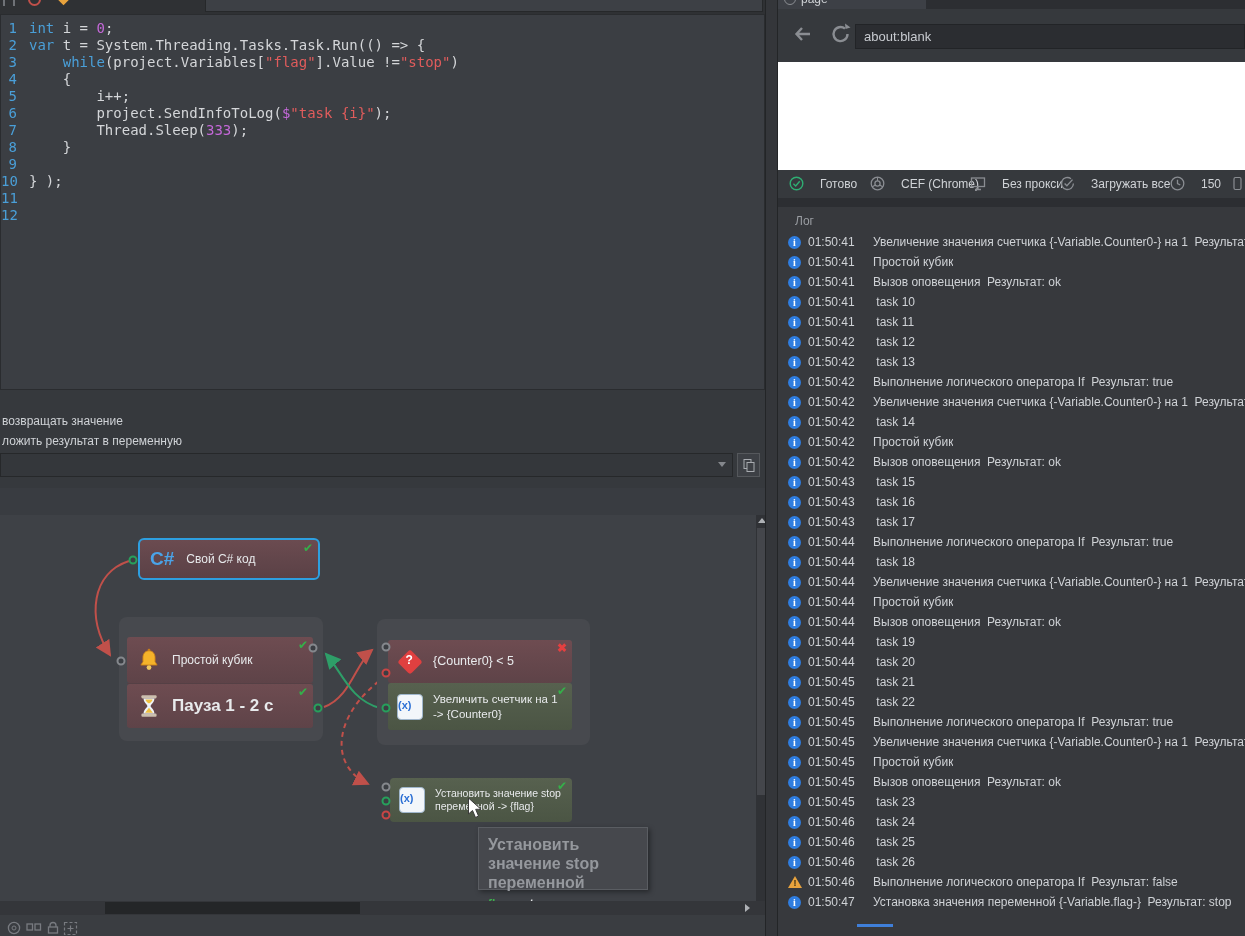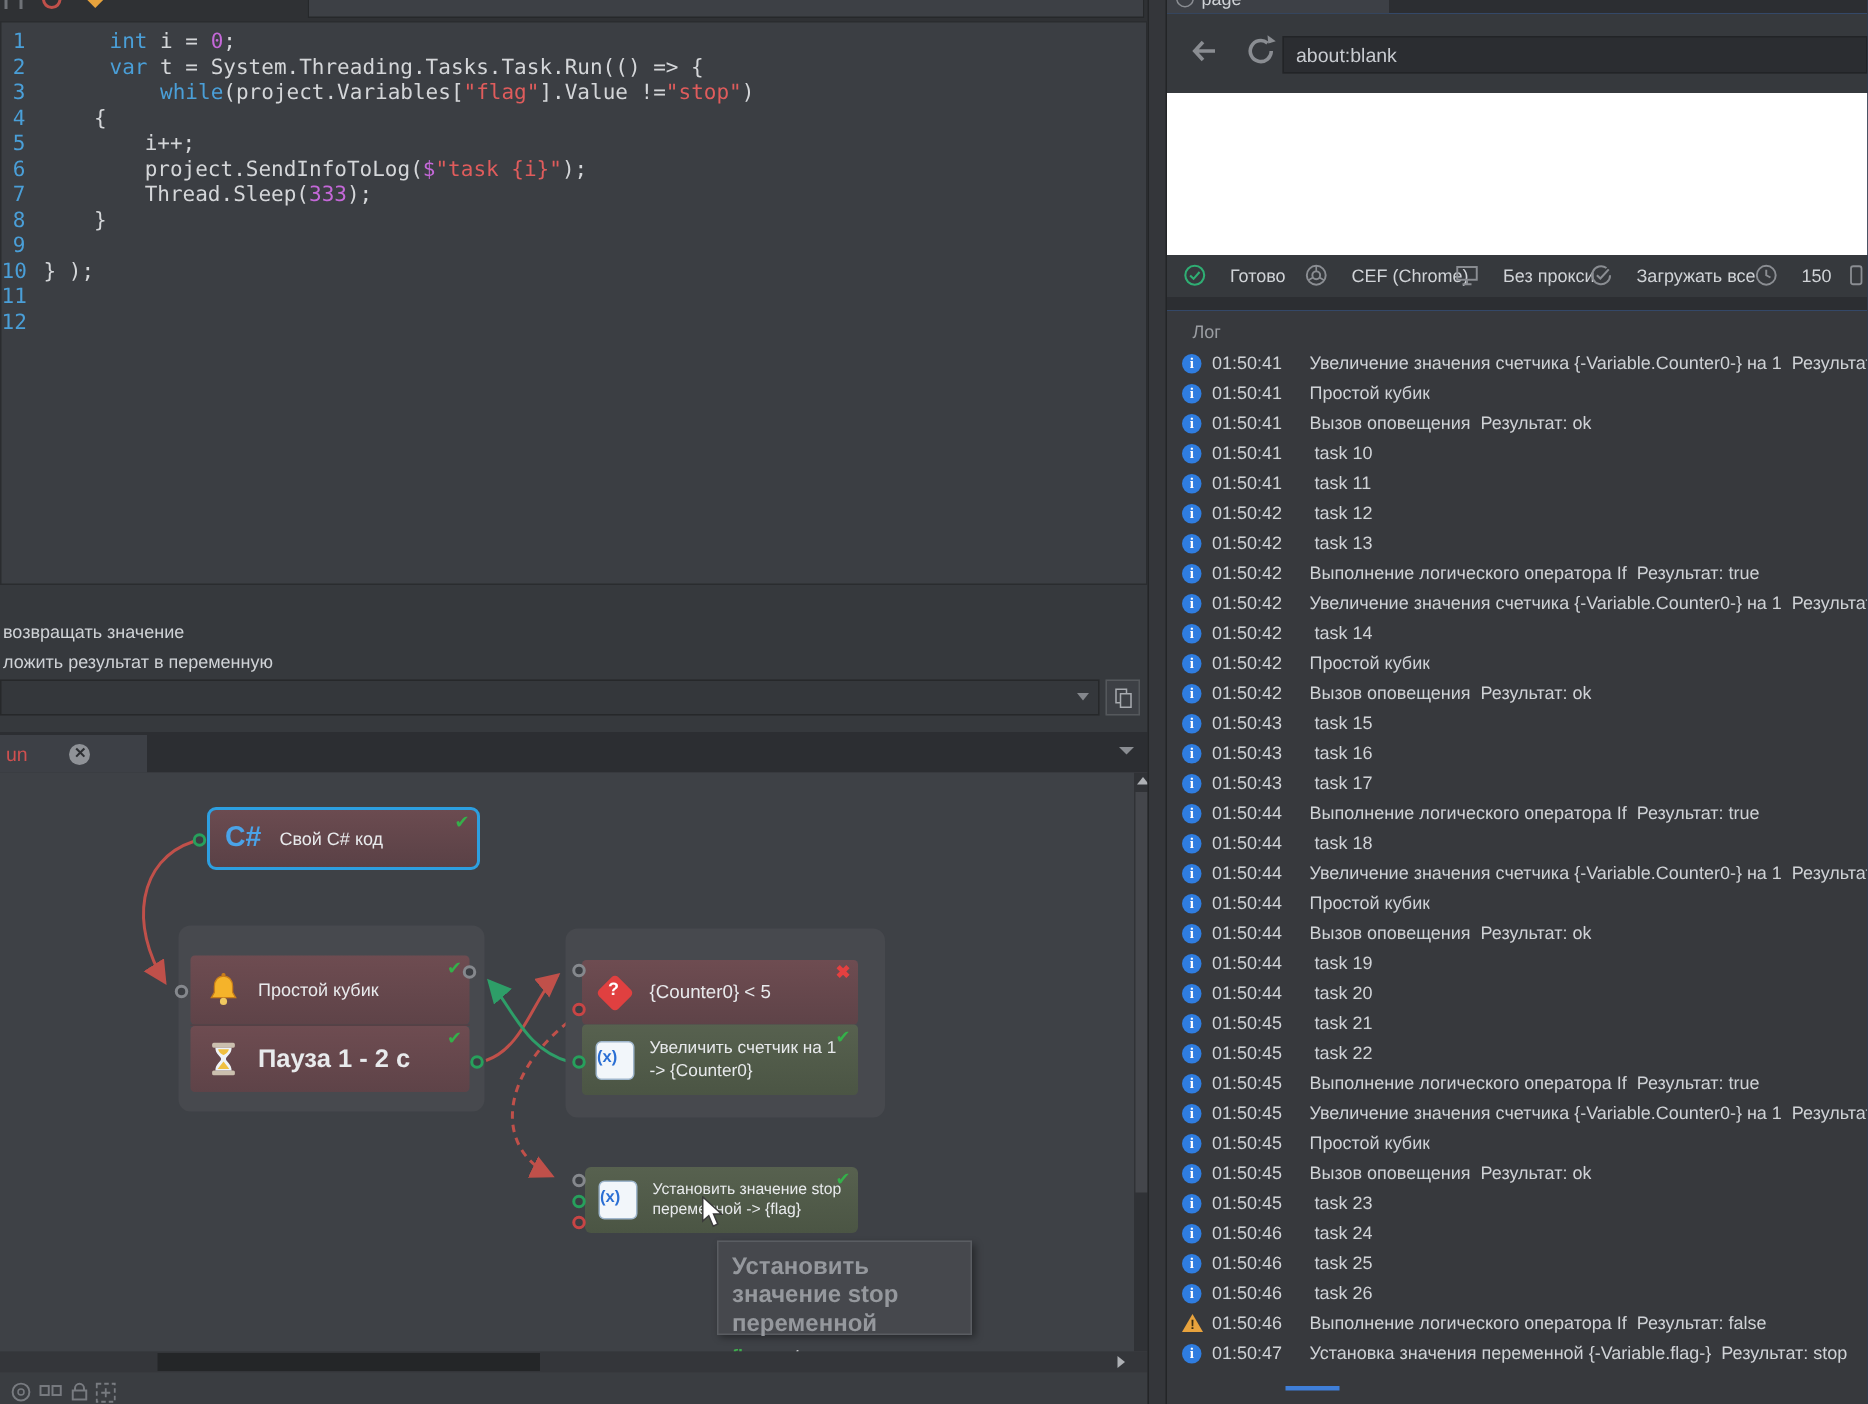--- a/index.html
+++ b/index.html
@@ -11,21 +11,21 @@
   
   .top-toolbar { position:absolute; left:0; top:0; width:768px; height:14px; background:#2f3134; overflow:hidden; }
   .tt-rec { position:absolute; left:28px; top:-7px; width:13px; height:13px; border:2px solid #c0504a; border-radius:50%; }
   .tt-diamond { position:absolute; left:58px; top:-8px; width:11px; height:11px; background:#e8a33d; transform:rotate(45deg); }
   .tt-field { position:absolute; left:205px; top:-4px; width:558px; height:16px; background:#3d4045; border:1px solid #26282a; }
   .tt-glyph { position:absolute; left:3px; top:-6px; width:12px; height:12px; border:2px solid #6f7277; border-bottom:none; }
   
   .editor { position:absolute; left:0; top:14px; width:765px; height:376px; background:#3b3e43; border:1px solid #2a2c2f; overflow:hidden; padding-top:5px; }
   .code-line { display:flex; height:17px; line-height:17px; font-family:"DejaVu Sans Mono", monospace; font-size:14px; white-space:pre; }
   .ln { width:28px; text-align:right; padding-right:12px; color:#4a9fd8; flex:none; }
-  .c-kw { color:#4a9fd8;margin-left:44px; } .c-pl { color:#d4d6d9; } .c-str { color:#e05c5c; } .c-num { color:#c468d8; }
+  .c-kw { color:#4a9fd8; } .c-pl { color:#d4d6d9; } .c-str { color:#e05c5c; } .c-num { color:#c468d8; }
   
   .opt-strip { position:absolute; left:0; top:390px; width:768px; height:98px; background:#36393d;padding-left:13px; }
   .opt-line { position:absolute; left:2px; font-size:12px; color:#cfd2d6; }
   .combo { position:absolute; left:0; top:63px; width:733px; height:24px; background:#34373b; border:1px solid #26282a; }
   .combo-arrow { position:absolute; right:6px; top:8px; width:0; height:0; border-left:4px solid transparent; border-right:4px solid transparent; border-top:5px solid #84878c; }
   .copy-btn { position:absolute; left:737px; top:63px; width:23px; height:24px; background:#3d4045; border:1px solid #55585c; display:flex; align-items:center; justify-content:center; }
   
   .tabbar { position:absolute; left:0; top:488px; width:768px; height:27px; background:#2c2e32; }
   .tab-active { position:absolute; left:0; top:2px; width:98px; height:25px; background:#3d4046; display:flex; align-items:center; }
   .tab-label { color:#d05050; font-size:13px; margin-left:4px; }
@@ -139,27 +139,20 @@
       <span class="combo-arrow"></span>
     </div>
     <div class="copy-btn">
       <svg width="14" height="15" viewBox="0 0 14 15">
         <rect x="2" y="1.5" width="7" height="9" fill="none" stroke="#a8abb0"></rect>
         <rect x="5" y="4.5" width="7" height="9" fill="#3d4045" stroke="#a8abb0"></rect>
       </svg>
     </div>
   </div>
 
-  <div class="tabbar">
-    <div class="tab-active">
-      <span class="tab-label">un</span>
-      <span class="tab-close">✕</span>
-    </div>
-    <span class="tab-dd"></span>
-  </div>
 
   <div class="canvas">
 
     <svg class="flow-svg" width="768" height="386">
       <defs>
         <marker id="ar" markerWidth="9" markerHeight="9" refX="7" refY="4" orient="auto">
             <path d="M0,0 L8,4 L0,8 Z" fill="#c0504a"></path>
           </marker>
         <marker id="ag" markerWidth="9" markerHeight="9" refX="7" refY="4" orient="auto">
             <path d="M0,0 L8,4 L0,8 Z" fill="#2e9e68"></path>

